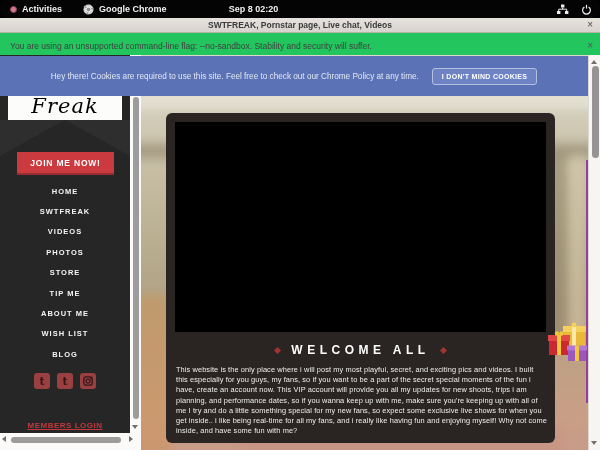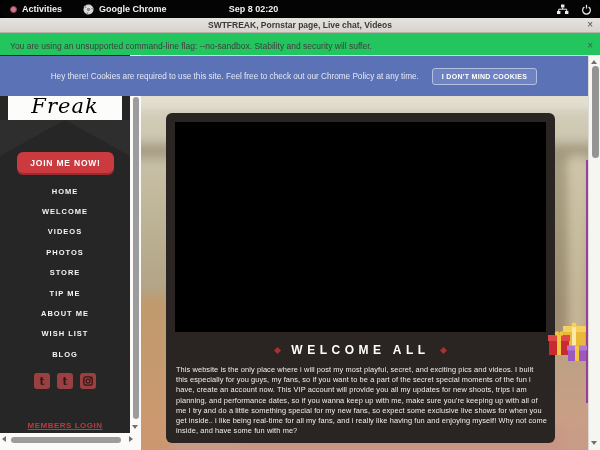--- a/index.html
+++ b/index.html
@@ -60,21 +60,21 @@
   .sidebar { position:absolute; left:0; top:0; width:130px; height:378px; background:#262626; z-index:2; overflow:hidden; }
   .logo { position:absolute; left:8px; top:5px; width:114px; height:60px; background:#fcfcfb; overflow:hidden; }
   .logo-red { position:absolute; left:6px; top:8px; font-family:"DejaVu Serif",serif; font-style:italic;
     font-size:26px; color:#c0272d; transform:rotate(-8deg); }
   .logo-black { position:absolute; left:0; right:0; bottom:2px; text-align:center; font-family:"DejaVu Serif",serif;
     font-style:italic; font-size:21px; color:#000000; letter-spacing:1px; }
   .chev { position:absolute; top:65px; width:0; height:0; }
   .chev-l { left:0; border-top:36px solid #2e2e2e; border-right:65px solid transparent; }
   .chev-r { right:0; border-top:36px solid #2e2e2e; border-left:65px solid transparent; }
   .join-btn { position:absolute; left:17px; top:97px; width:97px; height:21px; background:#ca3a3e;
-    border:none; border-radius:6px; box-shadow:0 2px 0 #992c30; color:#fff; font-size:8.5px; font-weight:bold;
+    border:none; border-radius:0; box-shadow:0 2px 0 #992c30; color:#fff; font-size:8.5px; font-weight:bold;
     letter-spacing:0.8px; font-family:"Liberation Sans",sans-serif; }
   .nav { position:absolute; left:0; top:126px; width:130px; list-style:none; }
   .nav li { height:20.4px; display:flex; align-items:center; justify-content:center; }
   .nav li span { color:#f5f5f5; font-size:7.5px; font-weight:bold; letter-spacing:1px; }
   .social { position:absolute; left:0; top:318px; width:130px; display:flex; justify-content:center; gap:7px; }
   .sicon { width:16px; height:16px; background:#9a4040; border-radius:3px; display:flex; align-items:center; justify-content:center; }
   .sg { color:#321616; font-family:"DejaVu Serif",serif; font-weight:bold; font-size:11px; line-height:1; }
   .members { position:absolute; left:0; top:366px; width:130px; text-align:center; color:#bd3a3f;
     font-size:8px; font-weight:bold; letter-spacing:0.5px; text-decoration:underline; }
 
@@ -184,21 +184,21 @@
         <span class="logo-black">Freak</span>
       </div>
       <div class="chev chev-l"></div>
       <div class="chev chev-r"></div>
       <button class="join-btn">JOIN ME NOW!</button>
       <ul class="nav">
         <li>
             <span>HOME</span>
           </li>
         <li>
-            <span>WELCOME</span>
+            <span>SWTFREAK</span>
           </li>
         <li>
             <span>VIDEOS</span>
           </li>
         <li>
             <span>PHOTOS</span>
           </li>
         <li>
             <span>STORE</span>
           </li>

